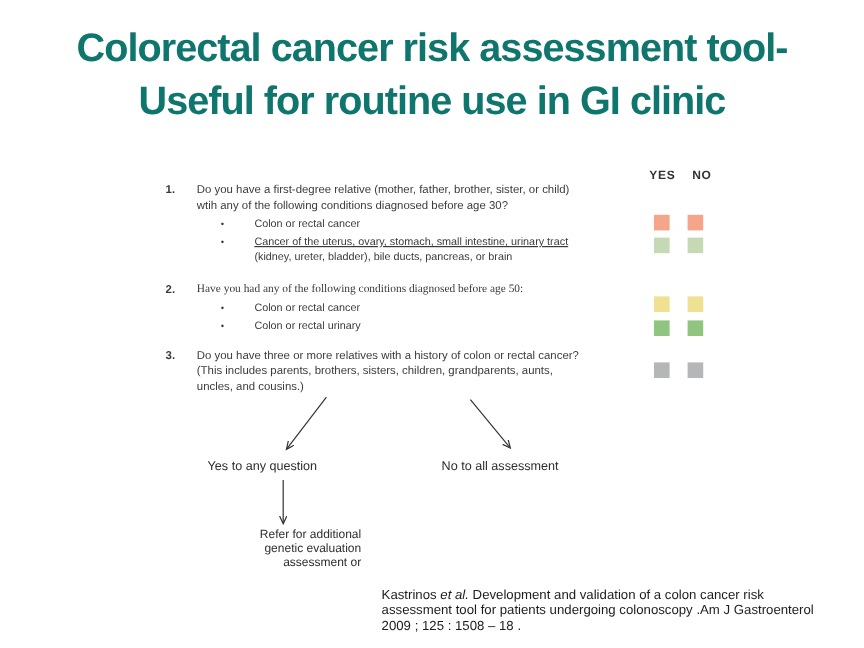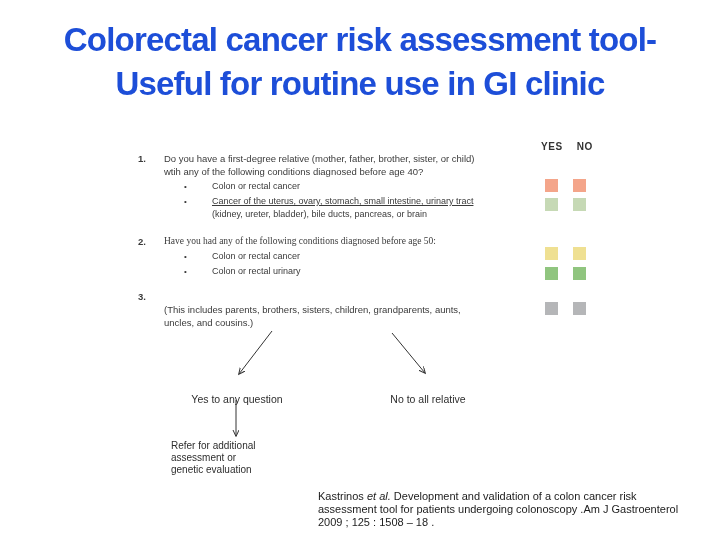--- a/index.html
+++ b/index.html
@@ -12,21 +12,21 @@
     font-family: "Liberation Sans", sans-serif;
   }
 
   
   .title {
     position: absolute;
     top: 18px;
     left: 0;
     width: 720px;
     text-align: center;
-    color: #1d4ed8;
+    color: #0f766e;
     font-weight: 600;
     font-size: 33px;
     line-height: 44px;
     letter-spacing: -0.8px;
   }
 
   
   .fig { position: absolute; left: 0; top: 0; width: 720px; height: 389px; color: #3c3c3c; }
 
   .yn-header {
@@ -41,25 +41,25 @@
   .bline { position: absolute; font-size: 9px; color: #3a3a3a; white-space: nowrap; margin-left: 20px; }
 
   .sq { position: absolute; width: 13px; height: 13px; }
   .sq.no-col { left: 573px; }
   .sq.yes-col { left: 545px; }
 
   .arrows { position: absolute; left: 0; top: 0; }
 
   .outcome {
     position: absolute; font-size: 10.5px; color: #2e2e2e;
-    text-align: center; white-space: nowrap; margin-top: 10px;
+    text-align: left; white-space: nowrap;
   }
   .refer {
     position: absolute; left: 171px; top: 440px; width: 130px;
-    font-size: 10px; line-height: 12px; color: #2e2e2e; text-align: left;
+    font-size: 10px; line-height: 12px; color: #2e2e2e; text-align: right;
   }
 
   
   .citation {
     position: absolute; left: 318px; top: 490px; width: 400px;
     font-size: 11px; line-height: 13px; color: #1c1c1c;
   }
   .citation .line { white-space: nowrap; }
   .citation i { font-style: italic; }
 </style>
@@ -75,39 +75,40 @@
 
   <div class="fig">
 
     <div class="yn-header">
       <span>YES</span>
       <span>NO</span>
     </div>
 
     <div class="qnum" style="left:138px; top:153px;">1.</div>
     <div class="qline" style="left:152px; top:153px;">Do you have a first-degree relative (mother, father, brother, sister, or child)</div>
-    <div class="qline" style="left:152px; top:166px;">wtih any of the following conditions diagnosed before age 40?</div>
+    <div class="qline" style="left:152px; top:166px;">wtih any of the following conditions diagnosed before age 30?</div>
 
     <div class="bdot" style="left:184px; top:182px;">•</div>
     <div class="bline" style="left:192px; top:181px;">Colon or rectal cancer</div>
 
     <div class="bdot" style="left:184px; top:197px;">•</div>
     <div class="bline" style="left:192px; top:196px;text-decoration:underline;">Cancer of the uterus, ovary, stomach, small intestine, urinary tract</div>
     <div class="bline" style="left:192px; top:209px;">(kidney, ureter, bladder), bile ducts, pancreas, or brain</div>
 
     <div class="qnum" style="left:138px; top:236px;">2.</div>
     <div class="qline" style="left:152px; top:236px;font-family:Liberation Serif, serif;">Have you had any of the following conditions diagnosed before age 50:</div>
 
     <div class="bdot" style="left:184px; top:252px;">•</div>
     <div class="bline" style="left:192px; top:251px;">Colon or rectal cancer</div>
 
     <div class="bdot" style="left:184px; top:267px;">•</div>
     <div class="bline" style="left:192px; top:266px;">Colon or rectal urinary</div>
 
     <div class="qnum" style="left:138px; top:291px;">3.</div>
+    <div class="qline" style="left:152px; top:291px;">Do you have three or more relatives with a history of colon or rectal cancer?</div>
     <div class="qline" style="left:152px; top:304px;">(This includes parents, brothers, sisters, children, grandparents, aunts,</div>
     <div class="qline" style="left:152px; top:317px;">uncles, and cousins.)</div>
 
     <div class="sq yes-col" style="top: 179px; background-color: rgb(244, 165, 138);"></div>
     <div class="sq no-col" style="top: 179px; background-color: rgb(244, 165, 138);"></div>
 
     <div class="sq yes-col" style="top: 198px; background-color: rgb(198, 217, 181);"></div>
     <div class="sq no-col" style="top: 198px; background-color: rgb(198, 217, 181);"></div>
 
     <div class="sq yes-col" style="top: 247px; background-color: rgb(239, 224, 146);"></div>
@@ -124,26 +125,26 @@
         <marker id="ah" markerWidth="8" markerHeight="8" refX="6" refY="3" orient="auto" markerUnits="userSpaceOnUse">
           <path d="M0,0 L6.5,3 L0,6" fill="none" stroke="#333333" stroke-width="1"></path>
         </marker>
       </defs>
       <line x1="272" y1="331" x2="239" y2="374" stroke="#333333" stroke-width="1" marker-end="url(#ah)"></line>
       <line x1="392" y1="333" x2="425" y2="373" stroke="#333333" stroke-width="1" marker-end="url(#ah)"></line>
       <line x1="236" y1="400" x2="236" y2="436" stroke="#333333" stroke-width="1" marker-end="url(#ah)"></line>
     </svg>
 
     <div class="outcome" style="left:173px; top:383px; width:128px;">Yes to any question</div>
-    <div class="outcome" style="left:368px; top:383px; width:120px;">No to all relative</div>
+    <div class="outcome" style="left:368px; top:383px; width:120px;">No to all assessment</div>
 
     <div class="refer">
       <div>Refer for additional</div>
+      <div>genetic evaluation</div>
       <div>assessment or</div>
-      <div>genetic evaluation</div>
     </div>
   </div>
 
   <div class="citation">
     <div class="line"><span>Kastrinos </span><i>et al.</i><span> Development and validation of a colon cancer risk</span></div>
     <div class="line">assessment tool for patients undergoing colonoscopy .Am J Gastroenterol</div>
     <div class="line">2009 ; 125 : 1508 – 18 .</div>
   </div>
 
 </div>

